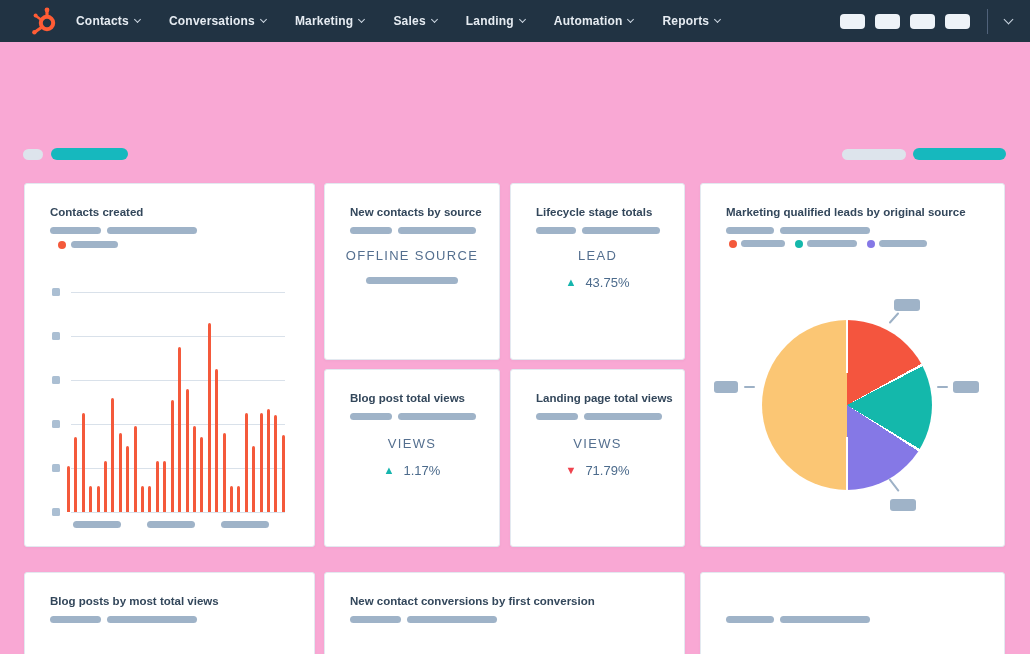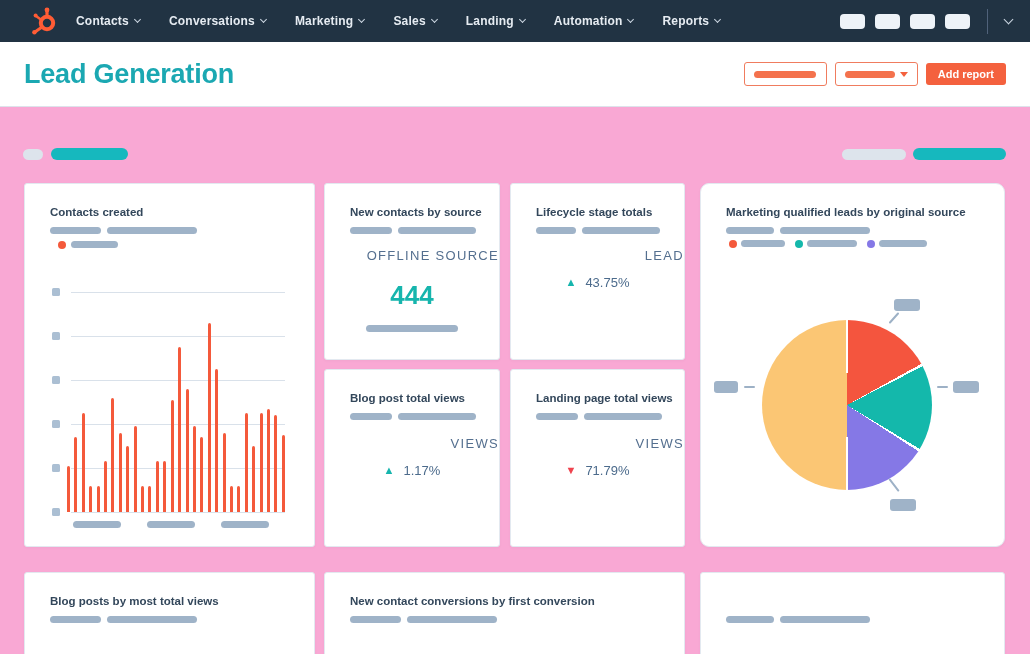--- a/index.html
+++ b/index.html
@@ -51,21 +51,21 @@
 
   
   .grid-line { position:absolute; left:46px; width:214px; height:1px; background:#d9e1ea; }
   .axis-sq { position:absolute; left:27px; width:8px; height:8px; border-radius:1.5px; background:#abbfd3; }
   .bars { position:absolute; left:42px; top:108px; width:218px; height:220px;
           display:flex; align-items:flex-end; justify-content:space-between; }
   .bar { width:3px; border-radius:1.5px 1.5px 0 0; }
 
   
   .metric-stack { position:absolute; left:0; right:0; text-align:center; }
-  .metric-label { display:block; font-size:13px; color:#546f8f; letter-spacing:1.3px;text-align:right; }
+  .metric-label { display:block; font-size:13px; color:#546f8f; letter-spacing:1.3px; }
   .metric-value { display:block; margin-top:17px; font-size:26px; font-weight:700; color:#16b5ad; }
   .delta-row { margin-top:12px; display:flex; align-items:center; justify-content:center; gap:9px; }
   .tri { font-size:11px; line-height:1; }
   .tri.up { color:#16b5ad; }
   .tri.down { color:#ef434e; }
   .delta-text { font-size:13px; color:#4c6b8c; }
   .metric-ph { margin:14px auto 0; width:92px; height:7px; border-radius:4px; background:#9fb3c8; }
 
   
   .pie { position:absolute; left:61px; top:136px; width:170px; height:170px; border-radius:50%; }
@@ -122,33 +122,20 @@
     <div class="nav-right">
       <span class="nav-icon-ph"></span>
       <span class="nav-icon-ph"></span>
       <span class="nav-icon-ph"></span>
       <span class="nav-icon-ph"></span>
       <span class="nav-divider"></span>
       <i class="nav-caret"></i>
     </div>
   </div>
 
-  <div class="pagehead">
-    <div class="page-title">Lead Generation</div>
-    <div class="head-actions">
-      <div class="btn-outline">
-        <span class="btn-ph-bar" style="width:62px;"></span>
-      </div>
-      <div class="btn-outline">
-        <span class="btn-ph-bar" style="width:50px;"></span>
-        <span class="dd-caret"></span>
-      </div>
-      <button class="btn-solid">Add report</button>
-    </div>
-  </div>
 
   <div class="filters-left">
     <span class="pill pill-gray-lt" style="width:20px;"></span>
     <span class="pill pill-teal" style="width:77px;"></span>
   </div>
   <div class="filters-right">
     <span class="pill pill-gray-lt" style="width:64px;"></span>
     <span class="pill pill-teal" style="width:93px;"></span>
   </div>
 
@@ -209,21 +196,20 @@
     <span class="ph" style="left:122px; top:337px; width:48px;"></span>
     <span class="ph" style="left:196px; top:337px; width:48px;"></span>
   </div>
 
   <div class="card" style="left:324px; top:183px; width:176px; height:177px;">
     <div class="card-title">New contacts by source</div>
     <span class="ph" style="left:25px; top:43px; width:42px;"></span>
     <span class="ph" style="left:73px; top:43px; width:78px;"></span>
     <div class="metric-stack" style="top:64px;">
       <span class="metric-label">OFFLINE SOURCE</span>
-      <span class="metric-value">444</span>
       <div class="metric-ph"></div>
     </div>
   </div>
 
   <div class="card" style="left:510px; top:183px; width:175px; height:177px;">
     <div class="card-title">Lifecycle stage totals</div>
     <span class="ph" style="left:25px; top:43px; width:40px;"></span>
     <span class="ph" style="left:71px; top:43px; width:78px;"></span>
     <div class="metric-stack" style="top:64px;">
       <span class="metric-label">LEAD</span>
@@ -253,21 +239,21 @@
     <span class="ph" style="left:73px; top:43px; width:78px;"></span>
     <div class="metric-stack" style="top:66px;">
       <span class="metric-label">VIEWS</span>
       <div class="delta-row">
         <span class="tri down">▼</span>
         <span class="delta-text">71.79%</span>
       </div>
     </div>
   </div>
 
-  <div class="card" style="left:700px; top:183px; width:305px; height:364px;border-radius:9px;">
+  <div class="card" style="left:700px; top:183px; width:305px; height:364px;">
     <div class="card-title">Marketing qualified leads by original source</div>
     <span class="ph" style="left:25px; top:43px; width:48px;"></span>
     <span class="ph" style="left:79px; top:43px; width:90px;"></span>
 
     <span class="legend-dot" style="left:28px; top:56px; background:#f4593b;"></span>
     <span class="ph" style="left:40px; top:56px; width:44px;"></span>
     <span class="legend-dot" style="left:94px; top:56px; background:#14b8ab;"></span>
     <span class="ph" style="left:106px; top:56px; width:50px;"></span>
     <span class="legend-dot" style="left:166px; top:56px; background:#8578e6;"></span>
     <span class="ph" style="left:178px; top:56px; width:48px;"></span>

